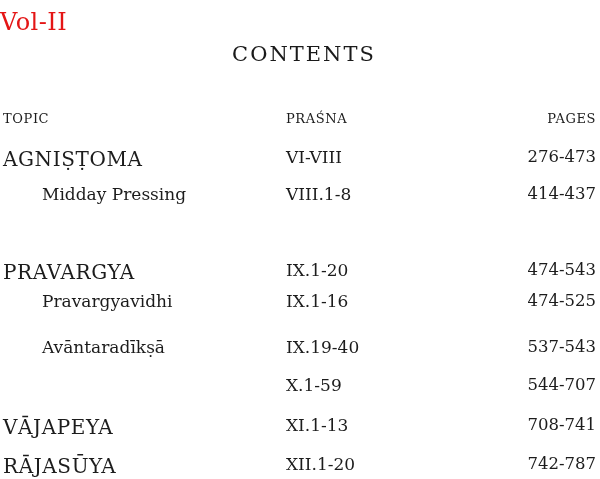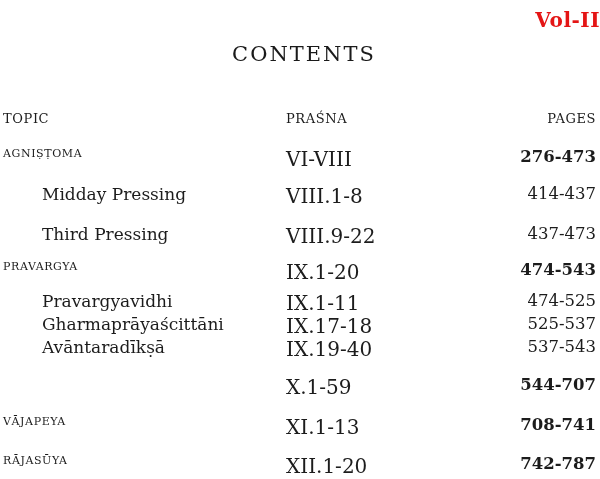--- a/index.html
+++ b/index.html
@@ -6,45 +6,45 @@
   #page{
     position:relative;
     width:600px;height:479px;
     background:#ffffff;
     font-family:"DejaVu Serif","Liberation Serif",serif;
     color:#1c1c1c;
     overflow:hidden;
   }
   .vol-title{
     position:absolute;top:8px;left:0;width:100%;
-    text-align:right;
-    font-size:20px;font-weight:bold;
+    text-align:left;
+    font-size:24px;font-weight:normal;
     color:#e41515;
     letter-spacing:0.5px;
   }
   .contents-title{
     position:absolute;top:42px;left:4px;width:100%;
     text-align:center;
     font-size:21px;
     letter-spacing:2px;
     color:#1a1a1a;
   }
   .row{position:absolute;left:0;width:100%;height:22px;}
   .cell-topic{position:absolute;left:3px;top:0;white-space:nowrap;}
-  .cell-prasna{position:absolute;left:286px;top:0;white-space:nowrap;font-size:20px;}
+  .cell-prasna{position:absolute;left:286px;top:0;white-space:nowrap;font-size:17px;}
   .cell-pages{position:absolute;right:4px;top:0;white-space:nowrap;font-size:16.5px;}
   
   .row.header .cell-topic,
   .row.header .cell-prasna,
   .row.header .cell-pages{
     font-size:13px;letter-spacing:0.6px;
   }
   
-  .row.main .cell-topic{font-size:11px;letter-spacing:0.6px;}
-  .row.main .cell-pages{font-weight:bold;}
+  .row.main .cell-topic{font-size:20px;letter-spacing:0.6px;}
+  .row.main .cell-pages{font-weight:normal;}
   
   .row.sub .cell-topic{left:42px;font-size:17px;}
 </style>
 </head>
 <body>
 
 <div id="page">
 
   <div class="vol-title">Vol-II</div>
   <div class="contents-title">CONTENTS</div>
@@ -61,43 +61,33 @@
     <span class="cell-pages">276-473</span>
   </div>
 
 
   <div class="row sub" style="top:184px">
     <span class="cell-topic">Midday Pressing</span>
     <span class="cell-prasna">VIII.1-8</span>
     <span class="cell-pages">414-437</span>
   </div>
 
-  <div class="row sub" style="top:224px">
-    <span class="cell-topic">Third Pressing</span>
-    <span class="cell-prasna">VIII.9-22</span>
-    <span class="cell-pages">437-473</span>
-  </div>
 
   <div class="row main" style="top:260px">
     <span class="cell-topic">PRAVARGYA</span>
     <span class="cell-prasna">IX.1-20</span>
     <span class="cell-pages">474-543</span>
   </div>
 
   <div class="row sub" style="top:291px">
     <span class="cell-topic">Pravargyavidhi</span>
-    <span class="cell-prasna">IX.1-11</span>
+    <span class="cell-prasna">IX.1-16</span>
     <span class="cell-pages">474-525</span>
   </div>
 
-  <div class="row sub" style="top:314px">
-    <span class="cell-topic">Gharmaprāyaścittāni</span>
-    <span class="cell-prasna">IX.17-18</span>
-    <span class="cell-pages">525-537</span>
-  </div>
 
   <div class="row sub" style="top:337px">
     <span class="cell-topic">Avāntaradīkṣā</span>
     <span class="cell-prasna">IX.19-40</span>
     <span class="cell-pages">537-543</span>
   </div>
 
   <div class="row main" style="top:375px">
     <span class="cell-prasna">X.1-59</span>
     <span class="cell-pages">544-707</span>

